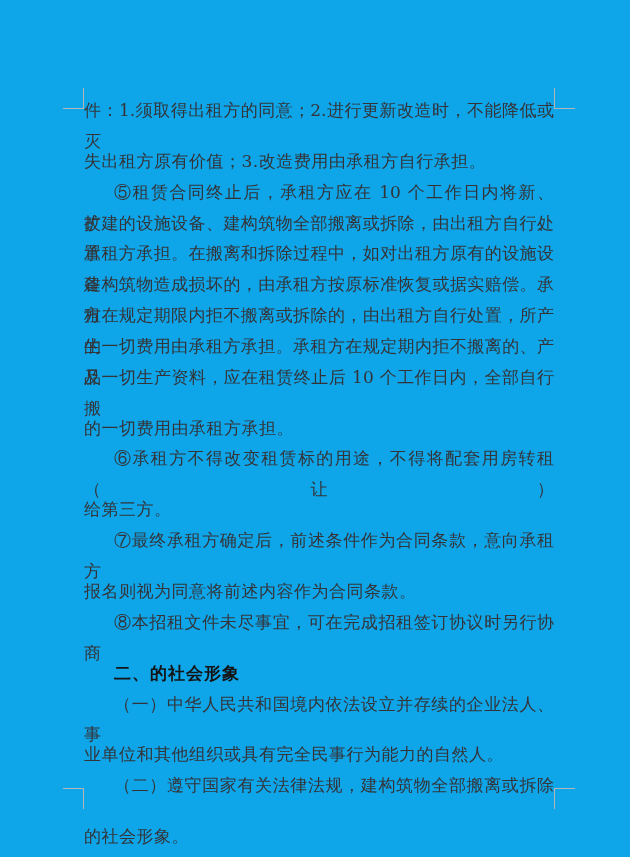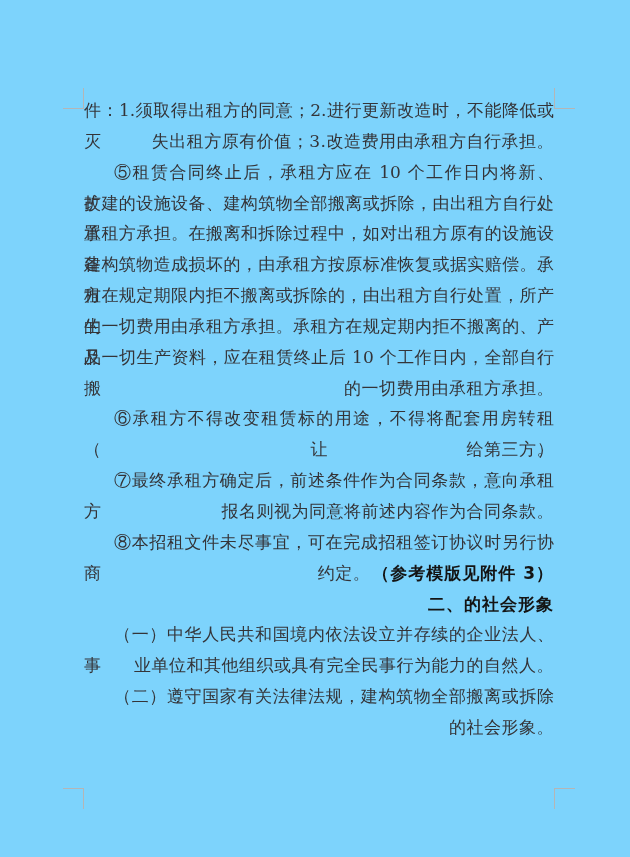--- a/index.html
+++ b/index.html
@@ -4,21 +4,21 @@
 <style>
   html, body {
     margin: 0;
     padding: 0;
     background: #ffffff;
   }
   .page {
     position: relative;
     width: 630px;
     height: 857px;
-    background: #7dd3fc;
+    background: #0ea5e9;
     overflow: hidden;
     font-family: "DejaVu Serif", "Liberation Serif", serif;
   }
 
   
   .crop {
     position: absolute;
     width: 20px;
     height: 20px;
     pointer-events: none;
@@ -45,22 +45,23 @@
   }
   
   .l-j {
     text-align: justify;
     text-align-last: justify;
     -moz-text-align-last: justify;
     text-justify: inter-character;
   }
   
   .l-n {
-    text-align: right;
+    text-align: left;
     letter-spacing: 0.5px;
+    margin-top: 20px;
   }
   
   .ind { text-indent: 30px; }
 
   
   .hei {
     font-family: "DejaVu Sans", "Liberation Sans", sans-serif;
     font-weight: 700;
     color: #141414;
     letter-spacing: 1px;
@@ -86,23 +87,20 @@
     <div class="line l-j">建构筑物造成损坏的，由承租方按原标准恢复或据实赔偿。承租</div>
     <div class="line l-j">方在规定期限内拒不搬离或拆除的，由出租方自行处置，所产生</div>
     <div class="line l-j">的一切费用由承租方承担。承租方在规定期内拒不搬离的、产品</div>
     <div class="line l-j">及一切生产资料，应在租赁终止后 10 个工作日内，全部自行搬</div>
     <div class="line l-n">的一切费用由承租方承担。</div>
     <div class="line l-j ind">⑥承租方不得改变租赁标的用途，不得将配套用房转租（让）</div>
     <div class="line l-n">给第三方。</div>
     <div class="line l-j ind">⑦最终承租方确定后，前述条件作为合同条款，意向承租方</div>
     <div class="line l-n">报名则视为同意将前述内容作为合同条款。</div>
     <div class="line l-j ind">⑧本招租文件未尽事宜，可在完成招租签订协议时另行协商</div>
-    <div class="line l-n">
-      <span>约定。</span><span class="hei bn">（参考模版见附件 3）</span>
-    </div>
     <div class="line l-n ind hei">二、的社会形象</div>
     <div class="line l-j ind">（一）中华人民共和国境内依法设立并存续的企业法人、事</div>
     <div class="line l-n">业单位和其他组织或具有完全民事行为能力的自然人。</div>
     <div class="line l-j ind">（二）遵守国家有关法律法规，建构筑物全部搬离或拆除</div>
     <div class="line l-n">的社会形象。</div>
   </div>
 
 </div>
 
 </body></html>

